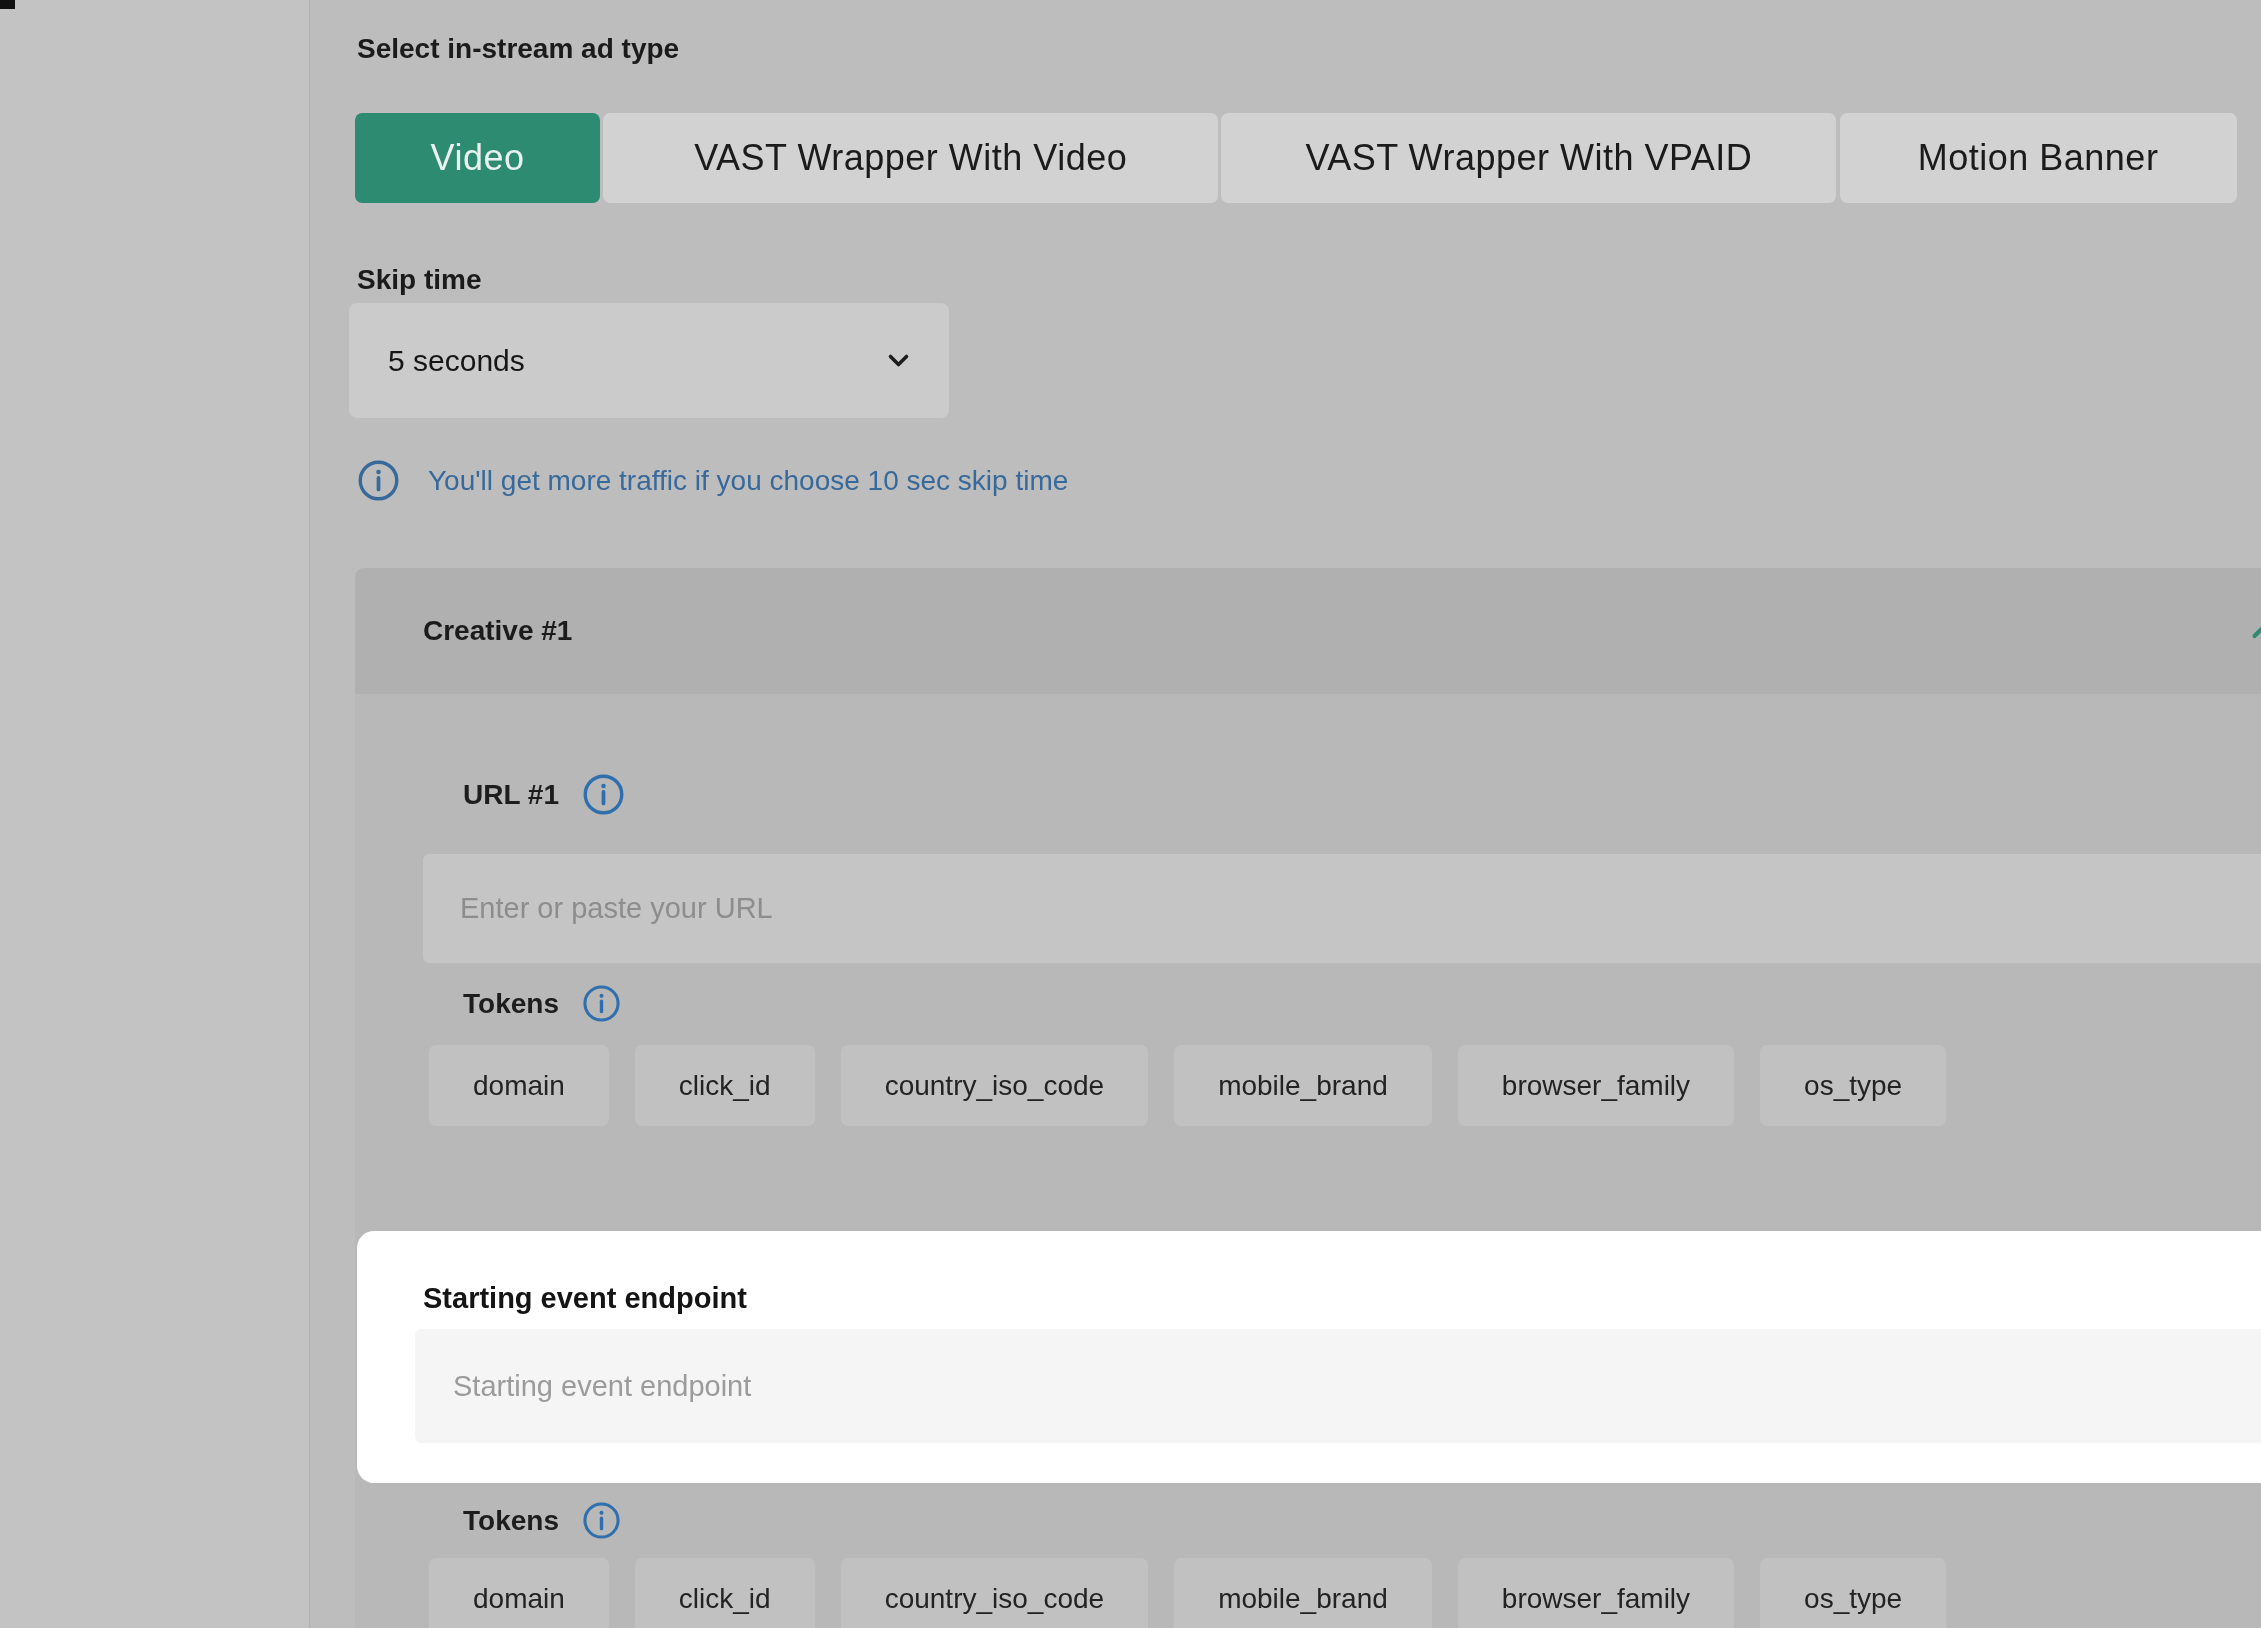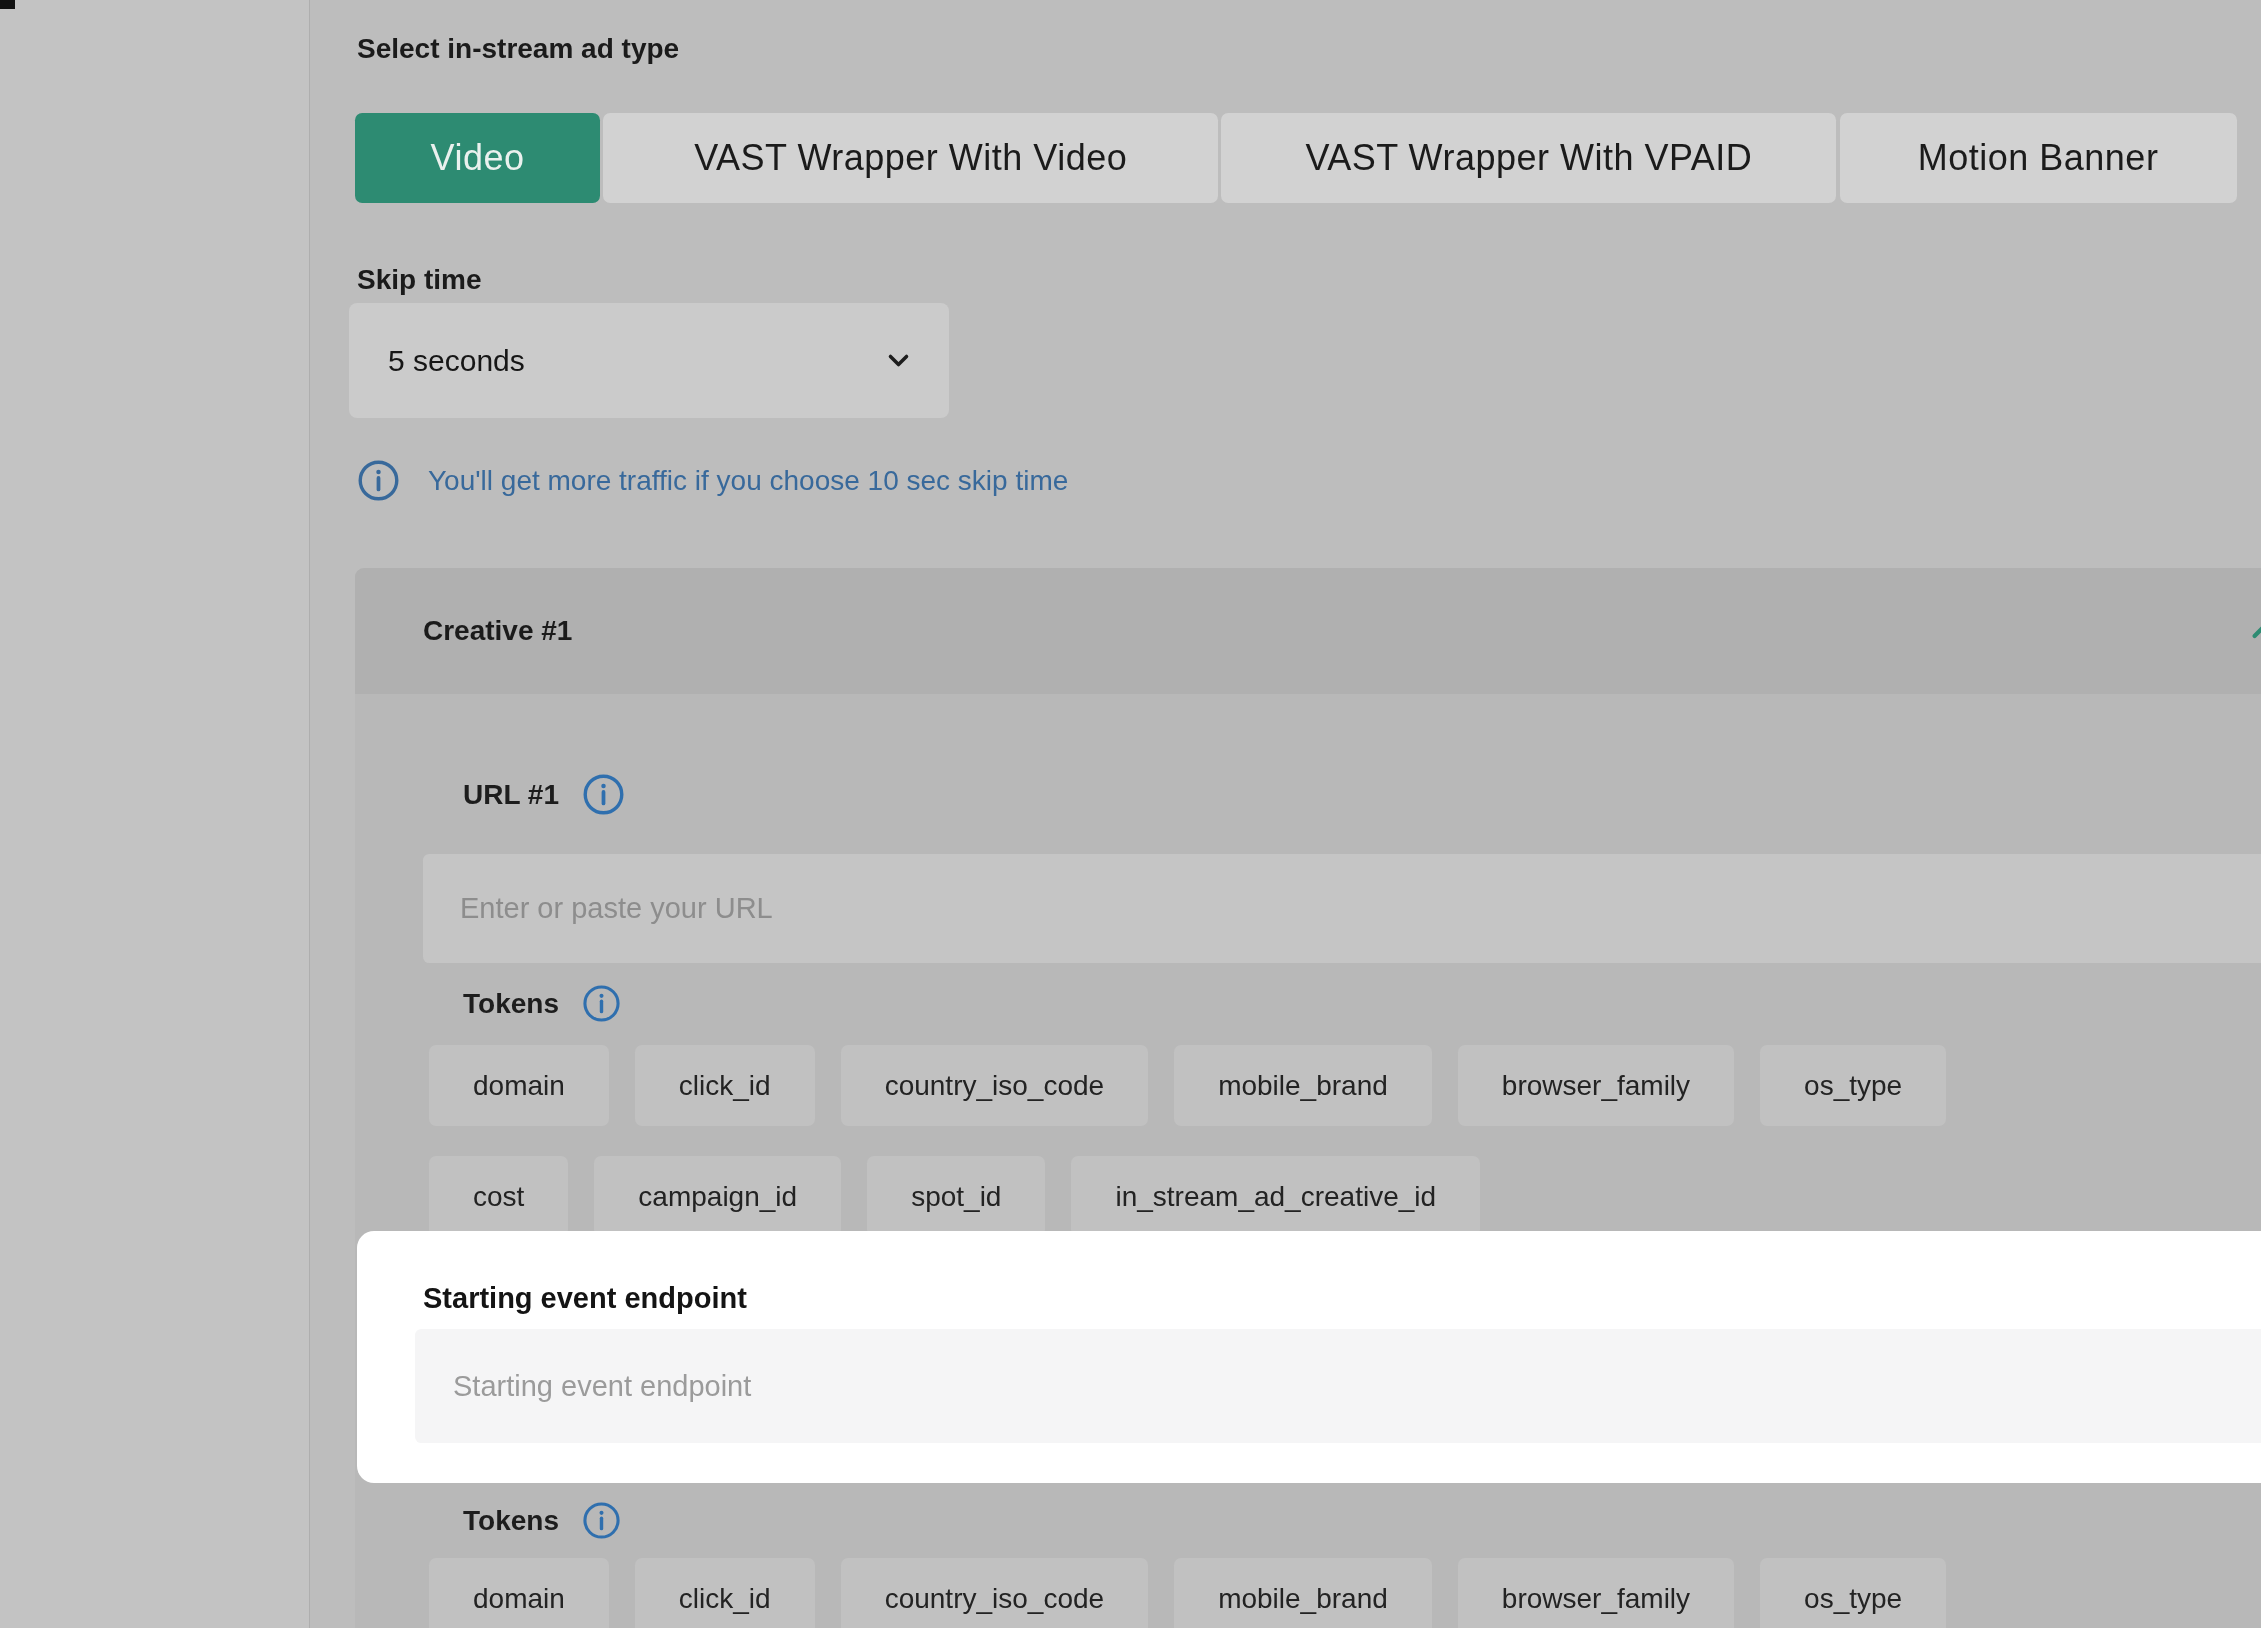--- a/index.html
+++ b/index.html
@@ -176,26 +176,20 @@
     </span>
   </div>
   <div class="chip-row chip-row-1">
       <button class="chip">domain</button>
       <button class="chip">click_id</button>
       <button class="chip">country_iso_code</button>
       <button class="chip">mobile_brand</button>
       <button class="chip">browser_family</button>
       <button class="chip">os_type</button>
     </div>
-  <div class="chip-row chip-row-2">
-      <button class="chip">cost</button>
-      <button class="chip">campaign_id</button>
-      <button class="chip">spot_id</button>
-      <button class="chip">in_stream_ad_creative_id</button>
-    </div>
 
   <div class="card-label tokens-label-row-2">
     <span>Tokens</span>
     <span class="icon-info">
       <svg width="39" height="39" viewBox="0 0 24 24" fill="none">
         <circle cx="12" cy="12" r="10.2" stroke="#2f6fae" stroke-width="1.9"></circle>
         <line x1="12" y1="10.6" x2="12" y2="17" stroke="#2f6fae" stroke-width="2.1" stroke-linecap="round"></line>
         <circle cx="12" cy="7.3" r="1.25" fill="#2f6fae"></circle>
       </svg>
     </span>

